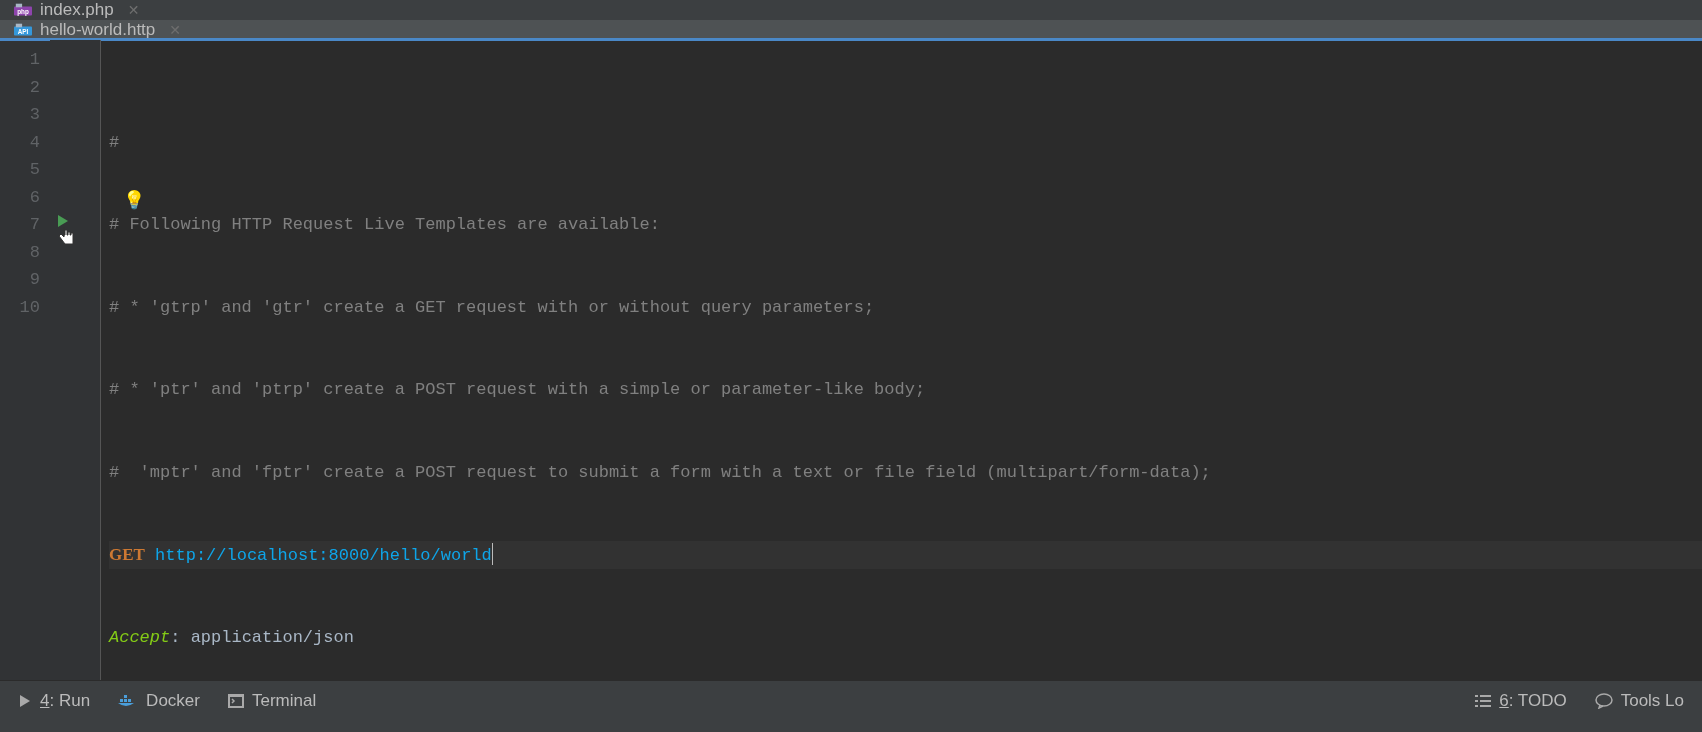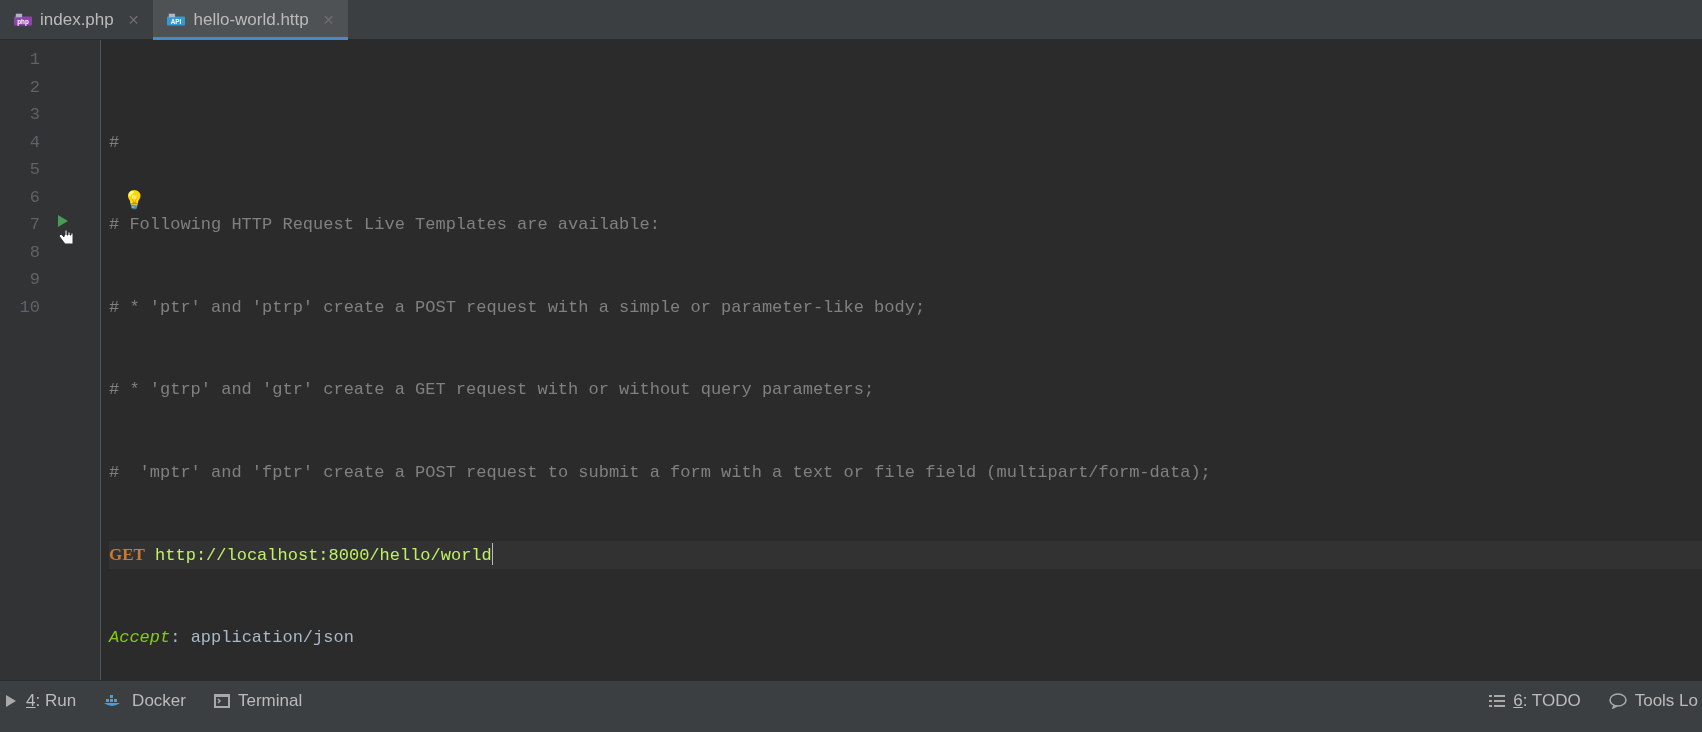--- a/index.html
+++ b/index.html
@@ -11,20 +11,21 @@
   height: 732px;
   overflow: hidden;
   font-size: 17px;
   position: relative;
 }
 .tabs {
   display: flex;
   background: #3c3f41;
   height: 40px;
   border-bottom: 1px solid #2b2b2b;
+  flex-direction: column;
 }
 .tab {
   display: flex;
   align-items: center;
   padding: 0 14px;
   gap: 8px;
   color: #bbbbbb;
   cursor: pointer;
   font-family: -apple-system, 'Segoe UI', sans-serif;
   font-size: 17px;
@@ -92,21 +93,21 @@
   font-size: 17px;
   line-height: 27.5px;
   white-space: pre;
   position: relative;
   border-left: 1px solid #555;
 }
 .line { height: 27.5px; }
 .line.current { background: #323232; }
 .comment { color: #808080; }
 .method { color: #cc7832; font-weight: bold; font-family: Liberation Serif, serif; }
-.url { color: #bef264; text-align: right; }
+.url { color: #0ea5e9; text-align: right; }
 .header-key { color: #84cc16; font-style: italic; margin-top: 32px; }
 .header-val { color: #a9b7c6; }
 .bulb {
   position: absolute;
   left: 22px;
   top: 148px;
   font-size: 18px;
 }
 .caret {
   display: inline-block;
@@ -116,21 +117,21 @@
   vertical-align: middle;
   margin-bottom: 3px;
 }
 .statusbar {
   height: 40px;
   background: #3c3f41;
   border-top: 1px solid #2b2b2b;
   display: flex;
   align-items: center;
   justify-content: space-between;
-  padding: 0 4px;
+  padding: 0 18px;
   font-family: -apple-system, 'Segoe UI', sans-serif;
   font-size: 17px;
   color: #bbbbbb;
 }
 .status-left, .status-right {
   display: flex;
   align-items: center;
   gap: 28px;
 }
 .status-item {
@@ -196,22 +197,22 @@
     <span class="cursor-hand">
       <svg width="22" height="24" viewBox="0 0 22 24">
           <path d="M8 3 L8 13 L5 10 L3 12 L9 20 L17 20 L17 9 L15 9 L15 11 L14 11 L14 8 L12 8 L12 11 L11 11 L11 6 L9 6 L9 11 L8 11 Z" fill="#ffffff" stroke="#333" stroke-width="1"></path>
         </svg>
     </span>
   </div>
   <div class="code">
     <span class="bulb">💡</span>
     <div class="line"><span class="comment">#</span></div>
     <div class="line"><span class="comment"># Following HTTP Request Live Templates are available:</span></div>
+    <div class="line"><span class="comment"># * 'gtrp' and 'gtr' create a GET request with or without query parameters;</span></div>
     <div class="line"><span class="comment"># * 'ptr' and 'ptrp' create a POST request with a simple or parameter-like body;</span></div>
-    <div class="line"><span class="comment"># * 'gtrp' and 'gtr' create a GET request with or without query parameters;</span></div>
     <div class="line"><span class="comment"># </span><span class="comment"> 'mptr' and 'fptr' create a POST request to submit a form with a text or file field (multipart/form-data);</span></div>
     <div class="line current"><span class="method">GET</span><span class="url"> http://localhost:8000/hello/world</span><span class="caret"></span></div>
     <div class="line"><span class="header-key">Accept</span><span class="header-val">: </span><span class="header-val">application/json</span></div>
     
     
   </div>
 </div>
 
 <div class="statusbar">
   <div class="status-left">

